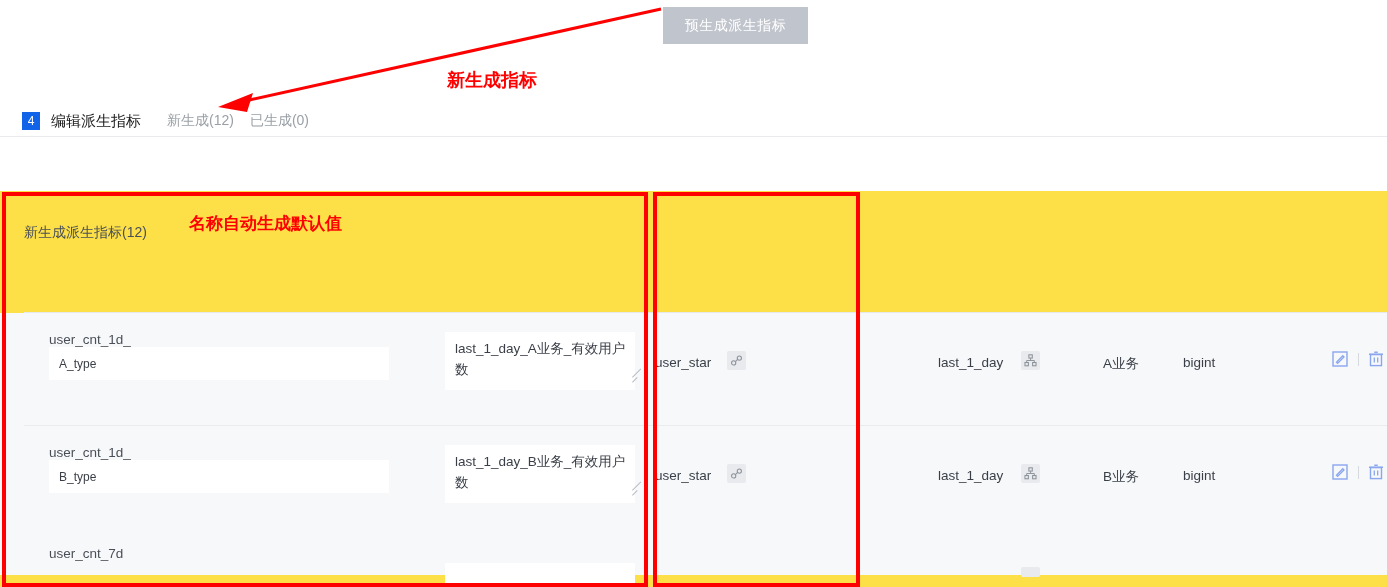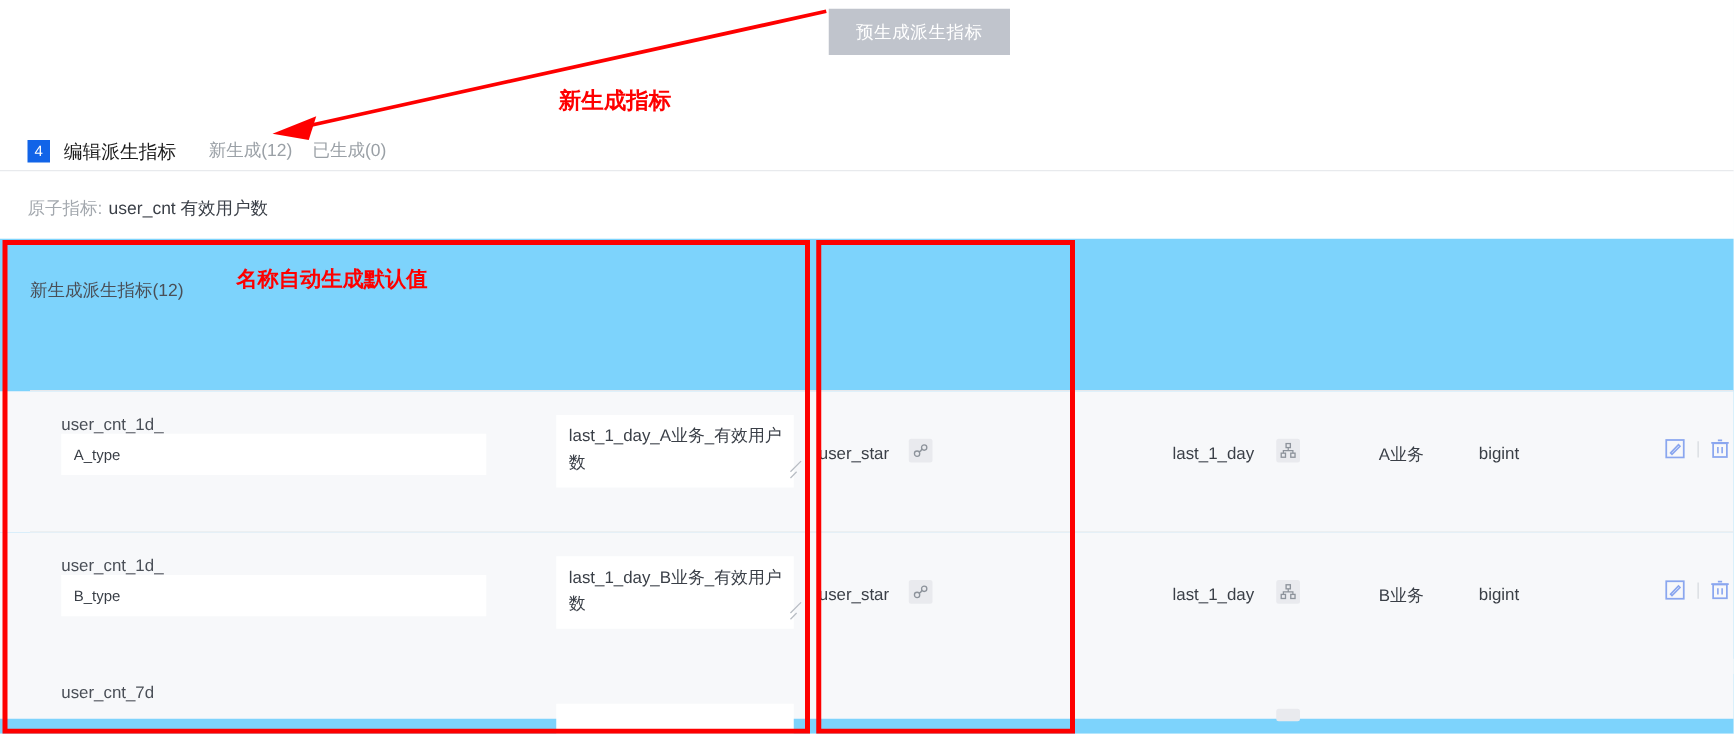--- a/index.html
+++ b/index.html
@@ -84,21 +84,21 @@
     white-space: nowrap;
   }
   .atom-label { color: #a3a8ae; }
   .atom-value { color: #3a3f47; margin-left: 5px; }
 
   
   .panel {
     position: absolute;
     left: 0; top: 191px;
     width: 1387px; height: 396px;
-    background: #7dd3fc;
+    background: #fde047;
   }
   .panel-title {
     position: absolute;
     left: 24px; top: 33px;
     font-size: 14px;
     color: #4a4f57;
   }
 
   .thead {
     position: absolute;
@@ -245,23 +245,20 @@
   </div>
 
   <div class="step-row">
     <span class="step-badge">4</span>
     <span class="step-title">编辑派生指标</span>
     <span class="tab first">新生成(12)</span>
     <span class="tab">已生成(0)</span>
   </div>
   <div class="step-underline"></div>
 
-  <div class="atom-line">
-    <span class="atom-label">原子指标:</span><span class="atom-value">user_cnt 有效用户数</span>
-  </div>
 
   <div class="panel">
 
     <div class="panel-title">新生成派生指标(12)</div>
 
     <div class="thead-line"></div>
 
     <div class="trow" style="top:122px">
       <div class="eng-label">user_cnt_1d_</div>
       <input class="eng-input" type="text" value="A_type" style="">

